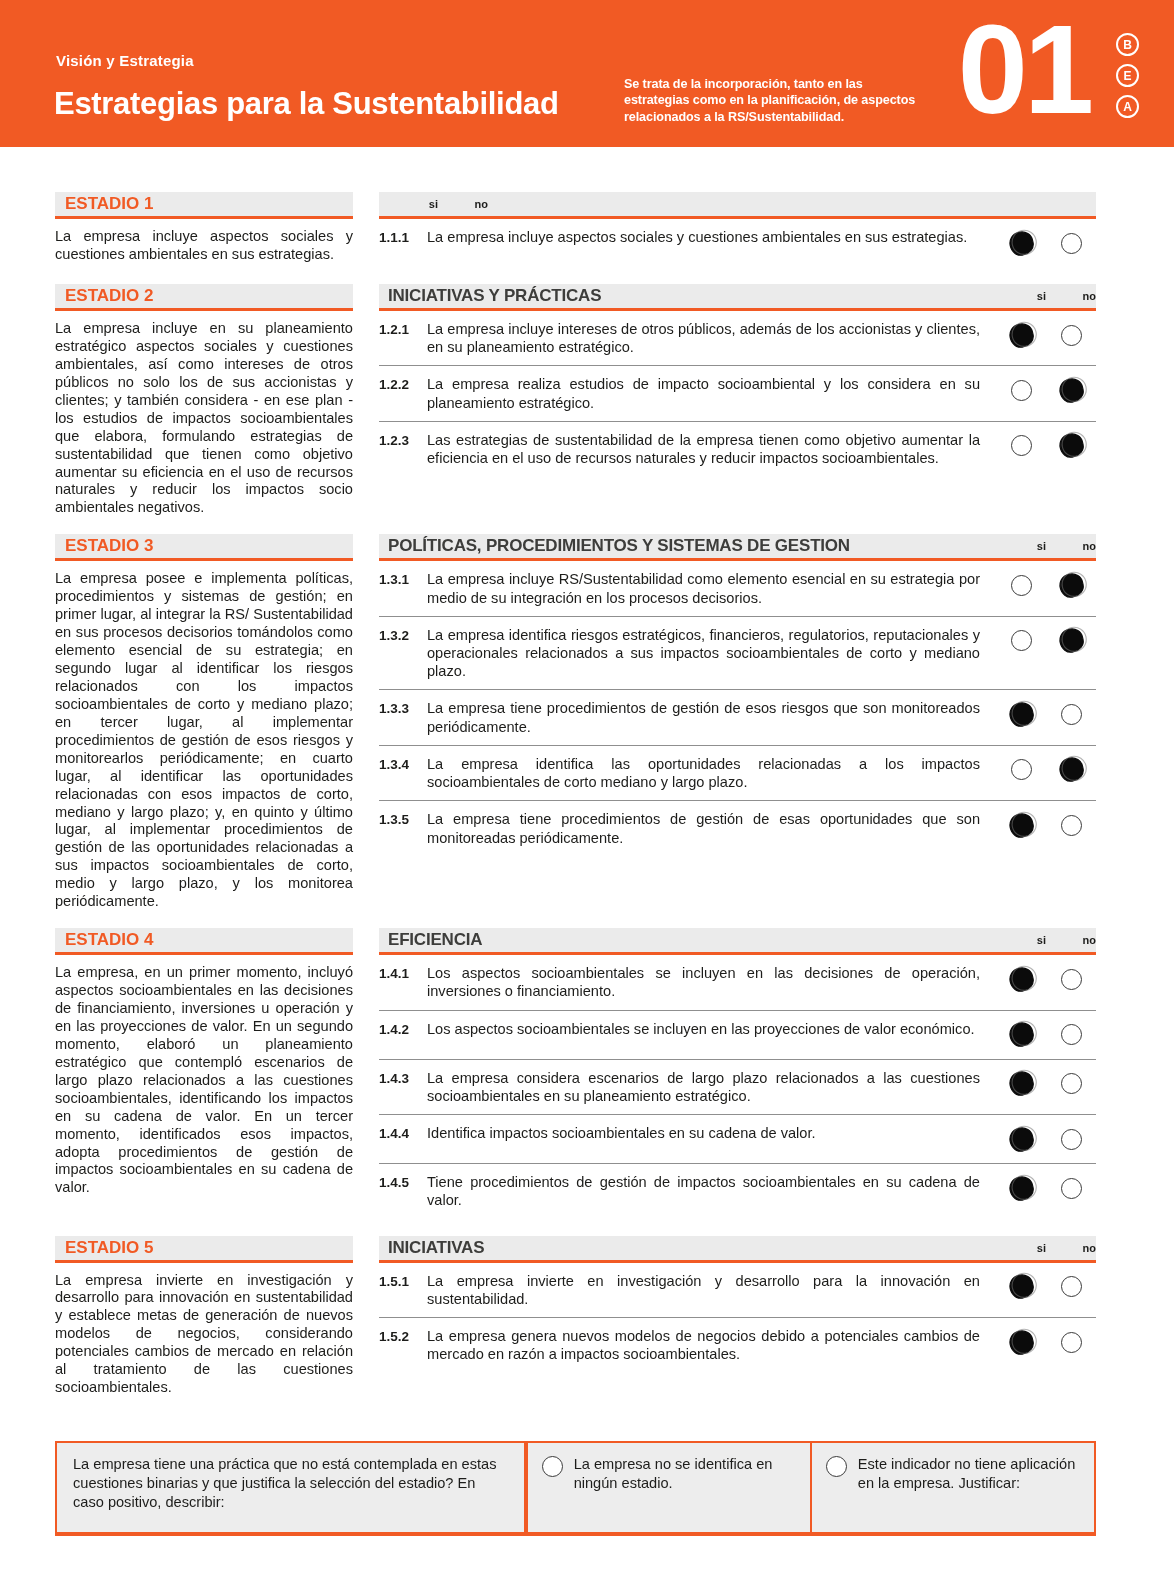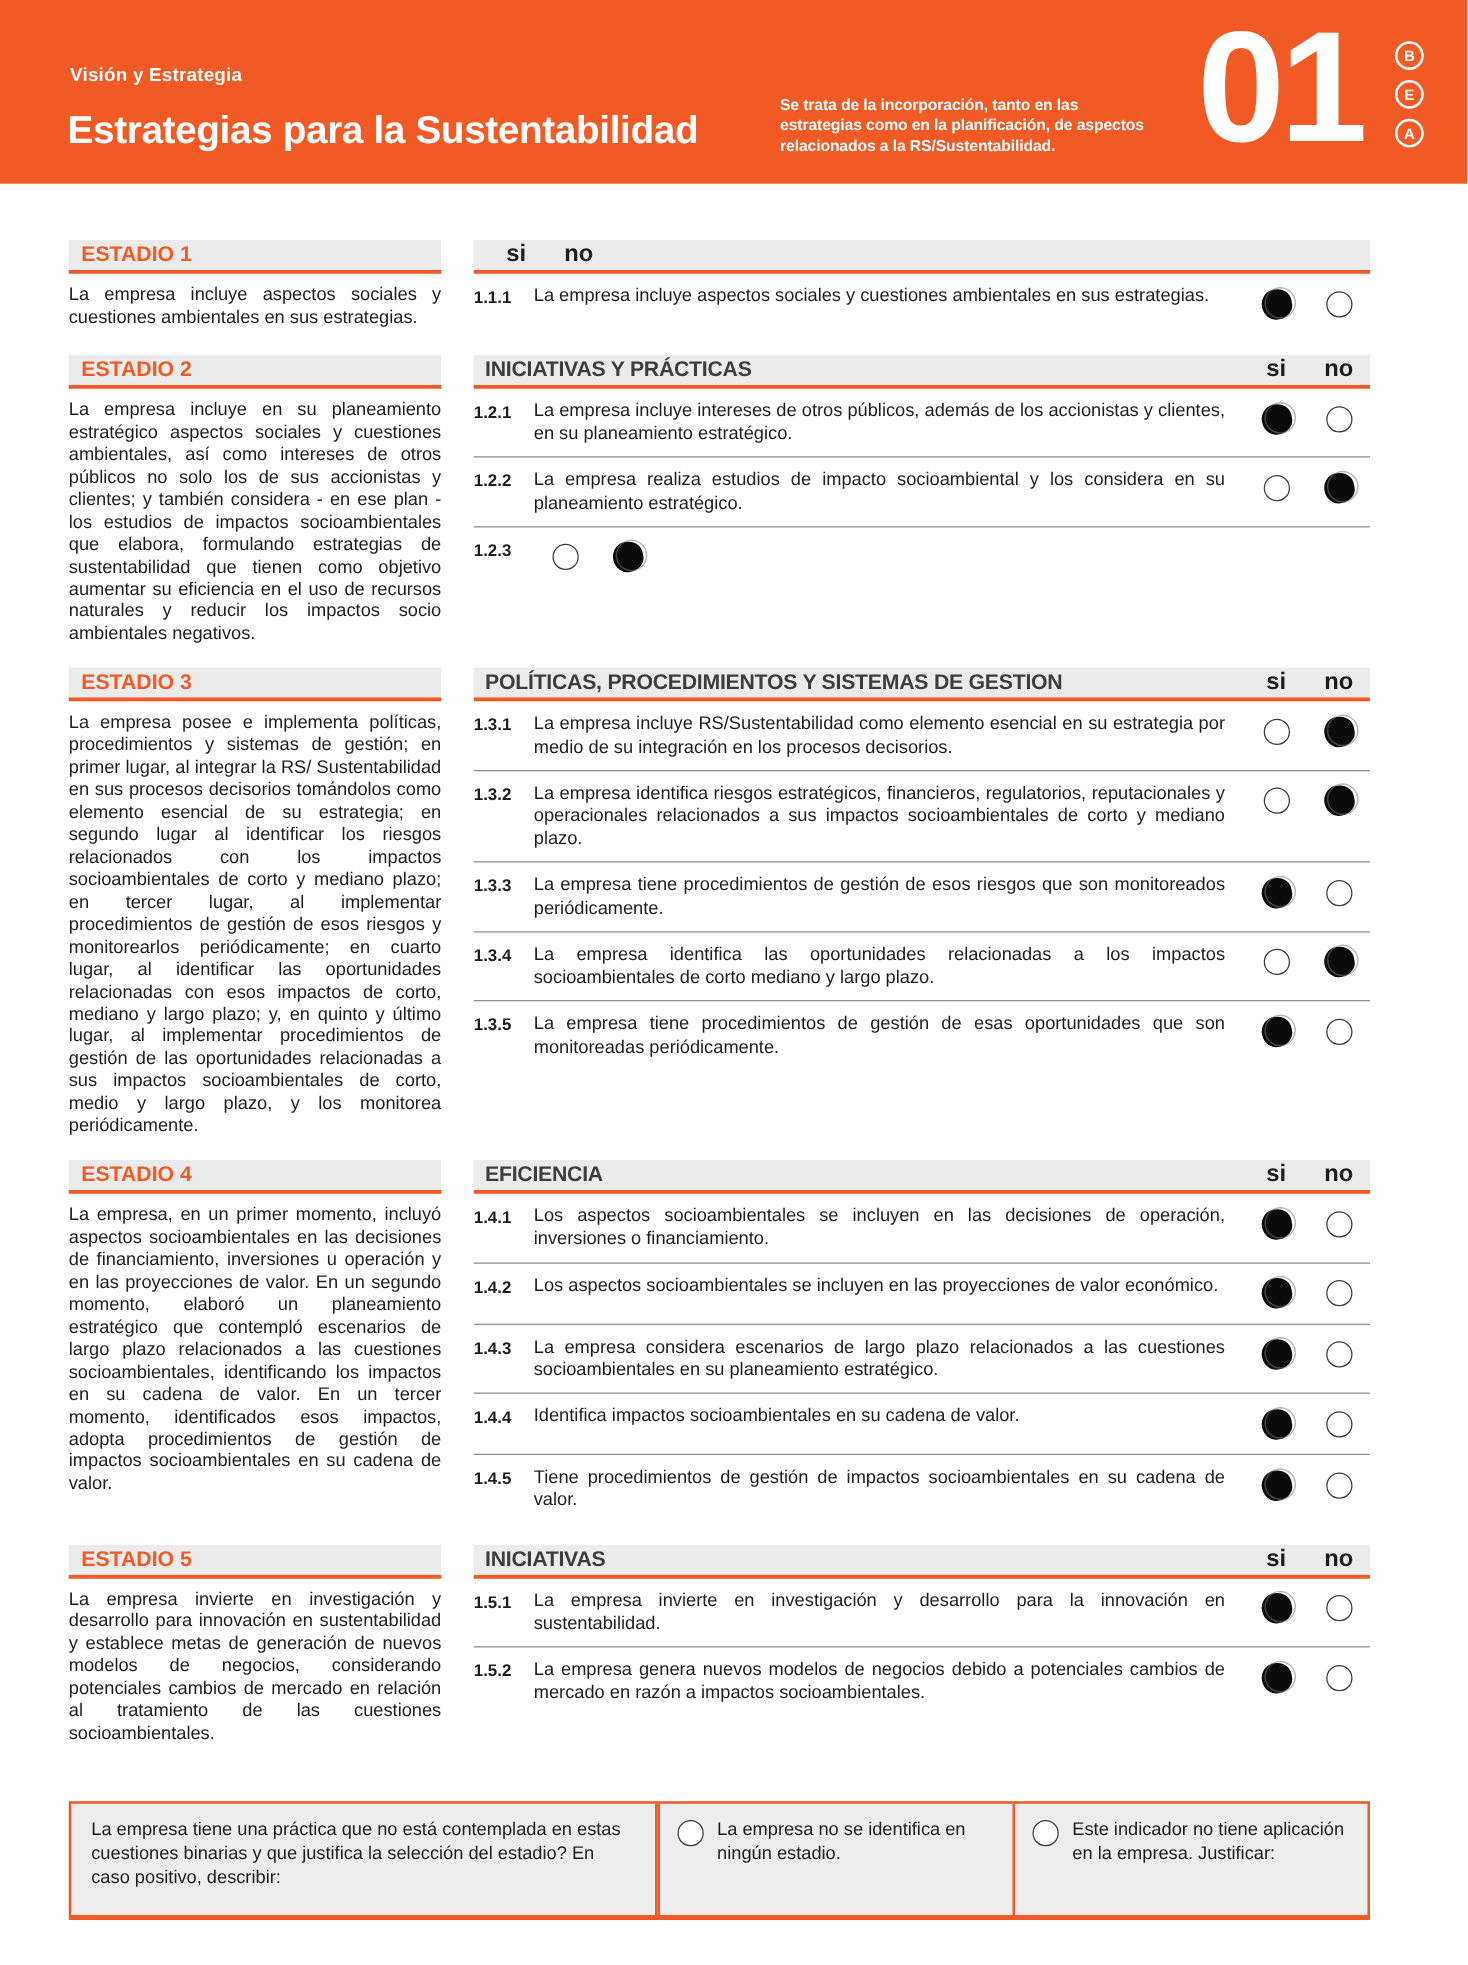--- a/index.html
+++ b/index.html
@@ -25,21 +25,21 @@
   
   .content{padding:45px 78px 0 55px;}
   .section{display:flex;gap:26px;margin-bottom:17px;}
   .sec-left{width:298px;flex:none;}
   .sec-right{flex:1;display:flex;flex-direction:column;}
   .bar{background:var(--bar-bg);border-bottom:3px solid var(--accent);height:27px;display:flex;align-items:center;}
   .sec-left .bar{padding:4px 10px;}
   .sec-right .bar{padding:0 0 0 9px;}
   .stage-name{color:var(--accent);font-weight:bold;font-size:17px;}
   .sec-title{font-weight:bold;font-size:17px;color:#3D3D3B;flex:1;letter-spacing:-.2px;}
-  .col-label{width:50px;text-align:center;font-weight:bold;font-size:19px;color:var(--text);}
+  .col-label{width:50px;text-align:right;font-weight:bold;font-size:11px;color:var(--text);}
   .stage-desc{margin-top:9px;font-size:14.6px;line-height:1.23;text-align:justify;}
   .items{display:flex;flex-direction:column;}
   .item{display:flex;padding:9px 0;align-items:flex-start;}
   .item + .item{border-top:1px solid #8F8F8F;}
   .item-num{width:48px;flex:none;font-weight:bold;font-size:13.5px;align-self:flex-start;padding-top:2px;}
   .item-text{flex:1;font-size:14.6px;line-height:1.25;text-align:justify;padding-right:16px;align-self:flex-start;}
   .radio-cell{width:50px;flex:none;display:flex;justify-content:center;align-items:center;min-height:30px;}
   .radio{width:21px;height:21px;border:1.6px solid #3A3A3A;border-radius:50%;background:#fff;position:relative;}
   .radio.filled{background:#0B0B0B;border-color:#0B0B0B;border-radius:49% 51% 54% 46% / 52% 48% 46% 54%;transform:rotate(-12deg) scale(1.15);}
   .radio.filled::after{content:"";position:absolute;left:1px;top:-2px;width:20px;height:20px;border:1px solid #777;border-radius:50%;opacity:.55;}
@@ -127,20 +127,21 @@
     <span class="radio-cell">
       <span class="radio"></span>
     </span>
     <span class="radio-cell">
       <span class="radio filled"></span>
     </span>
   </div>
 
   <div class="item">
     <span class="item-num">1.2.3</span>
+    <span class="item-text">Las estrategias de sustentabilidad de la empresa tienen como objetivo aumentar la eficiencia en el uso de recursos naturales y reducir impactos socioambientales.</span>
     <span class="radio-cell">
       <span class="radio"></span>
     </span>
     <span class="radio-cell">
       <span class="radio filled"></span>
     </span>
   </div>
 </div>
     </div>
   </section>

